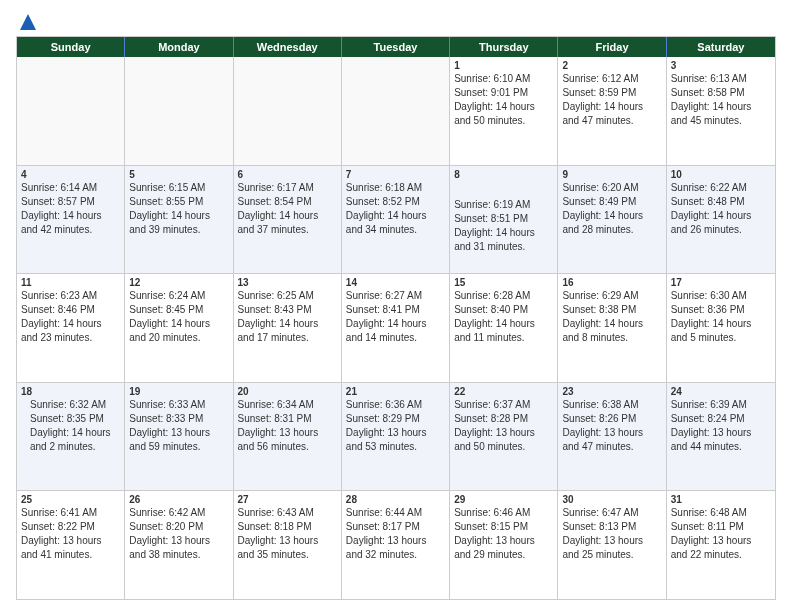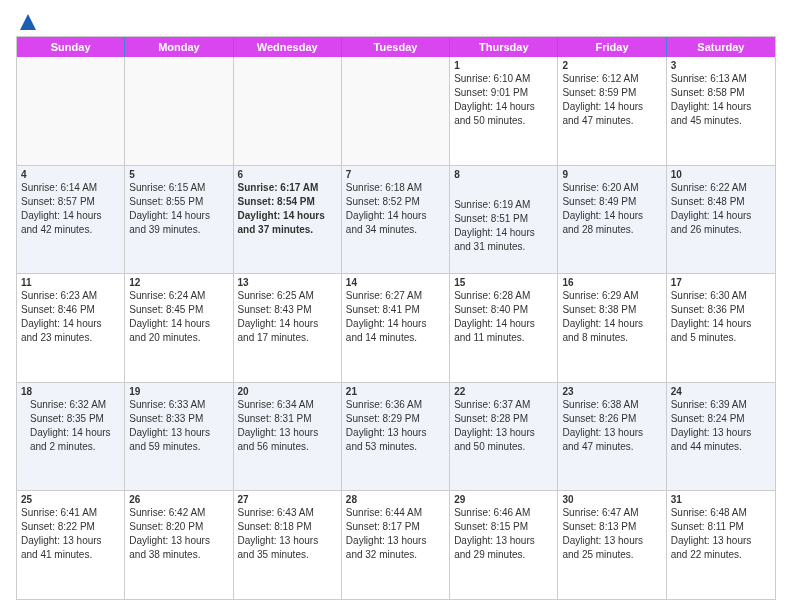--- a/index.html
+++ b/index.html
@@ -57,21 +57,21 @@
     }
     .calendar {
       flex: 1;
       display: flex;
       flex-direction: column;
       border: 1px solid #ccc;
     }
     .cal-header {
       display: grid;
       grid-template-columns: repeat(7, 1fr);
-      background: #d946ef;
+      background: #14532d;
     }
     .cal-header-cell {
       color: #fff;
       font-size: 11px;
       font-weight: bold;
       text-align: center;
       padding: 4px 2px;
       border-right: 1px solid #4a7fd4;
     }
     .cal-header-cell:last-child { border-right: none; }
@@ -178,21 +178,21 @@
           </div>
           <div class="cal-cell alt">
             <span class="day-num">5</span>
             <div class="cell-text" style="white-space: pre-line;">Sunrise: 6:15 AM
 Sunset: 8:55 PM
 Daylight: 14 hours
 and 39 minutes.</div>
           </div>
           <div class="cal-cell alt">
             <span class="day-num">6</span>
-            <div class="cell-text" style="white-space: pre-line; font-weight: bold;">Sunrise: 6:17 AM
+            <div class="cell-text" style="white-space: pre-line;">Sunrise: 6:17 AM
 Sunset: 8:54 PM
 Daylight: 14 hours
 and 37 minutes.</div>
           </div>
           <div class="cal-cell alt">
             <span class="day-num">7</span>
             <div class="cell-text" style="white-space: pre-line;">Sunrise: 6:18 AM
 Sunset: 8:52 PM
 Daylight: 14 hours
 and 34 minutes.</div>

